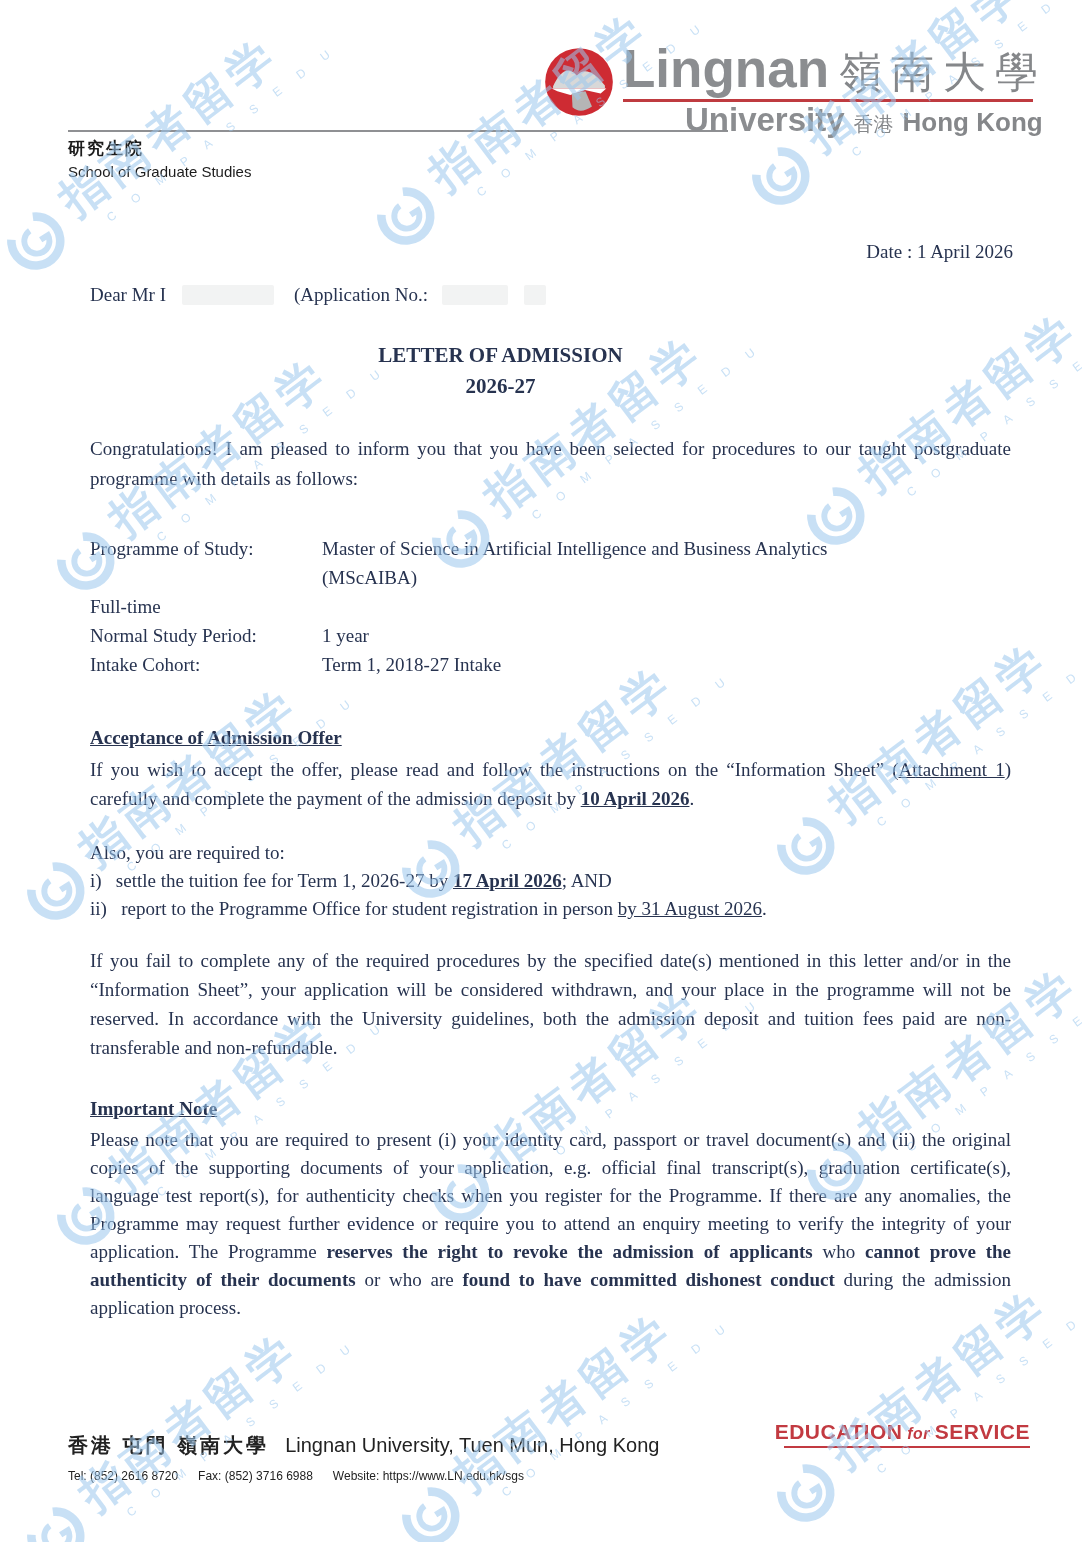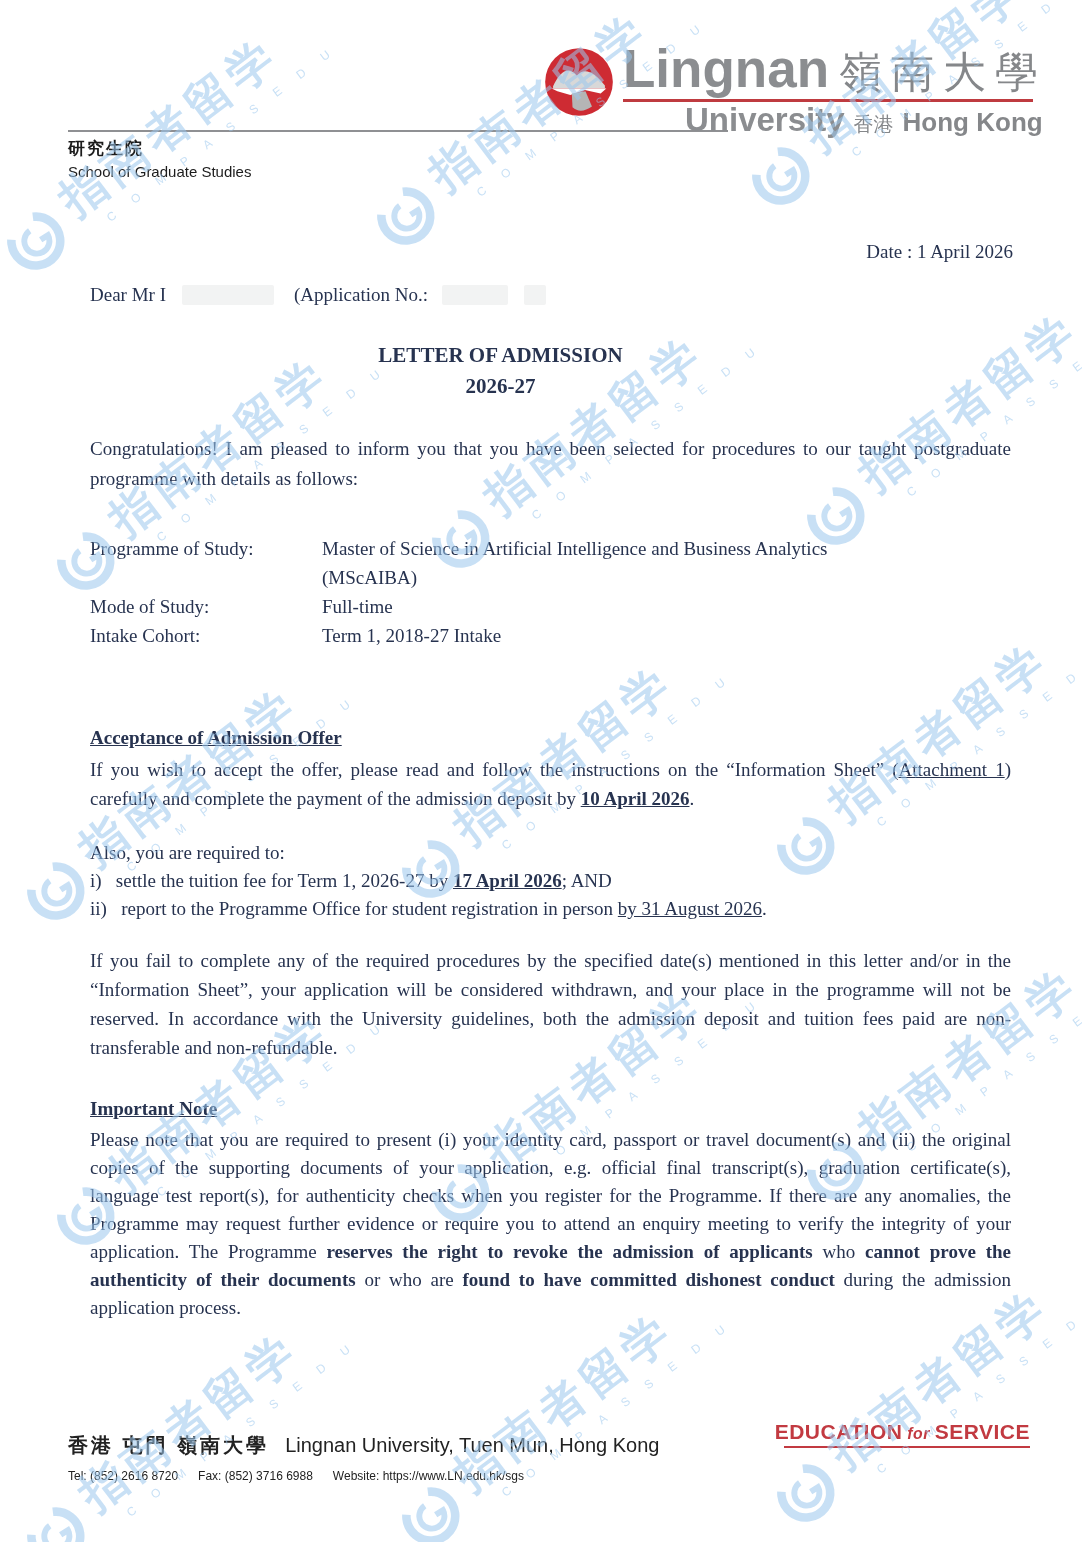--- a/index.html
+++ b/index.html
@@ -135,22 +135,25 @@
   <div class="details">
     <div class="d-row">
       <span class="d-label">Programme of Study:</span>
       <span class="d-value">Master of Science in Artificial Intelligence and Business Analytics</span>
     </div>
     <div class="d-row">
       <span class="d-label"></span>
       <span class="d-value">(MScAIBA)</span>
     </div>
     <div class="d-row">
-      <span class="d-label">Mode of Study:</span>
       <span class="d-value">Full-time</span>
+    </div>
+    <div class="d-row">
+      <span class="d-label">Normal Study Period:</span>
+      <span class="d-value">1 year</span>
     </div>
     <div class="d-row">
       <span class="d-label">Intake Cohort:</span>
       <span class="d-value">Term 1, 2018-27 Intake</span>
     </div>
   </div>
 
   <div class="sec-heading accept-h">Acceptance of Admission Offer</div>
   <p class="para accept-p"><span>If you wish to accept the offer, please read and follow the instructions on the “Information Sheet” (</span><span class="u">Attachment 1</span><span>) carefully and complete the payment of the admission deposit by </span><span class="b u">10 April 2026</span><span>.</span></p>
 

